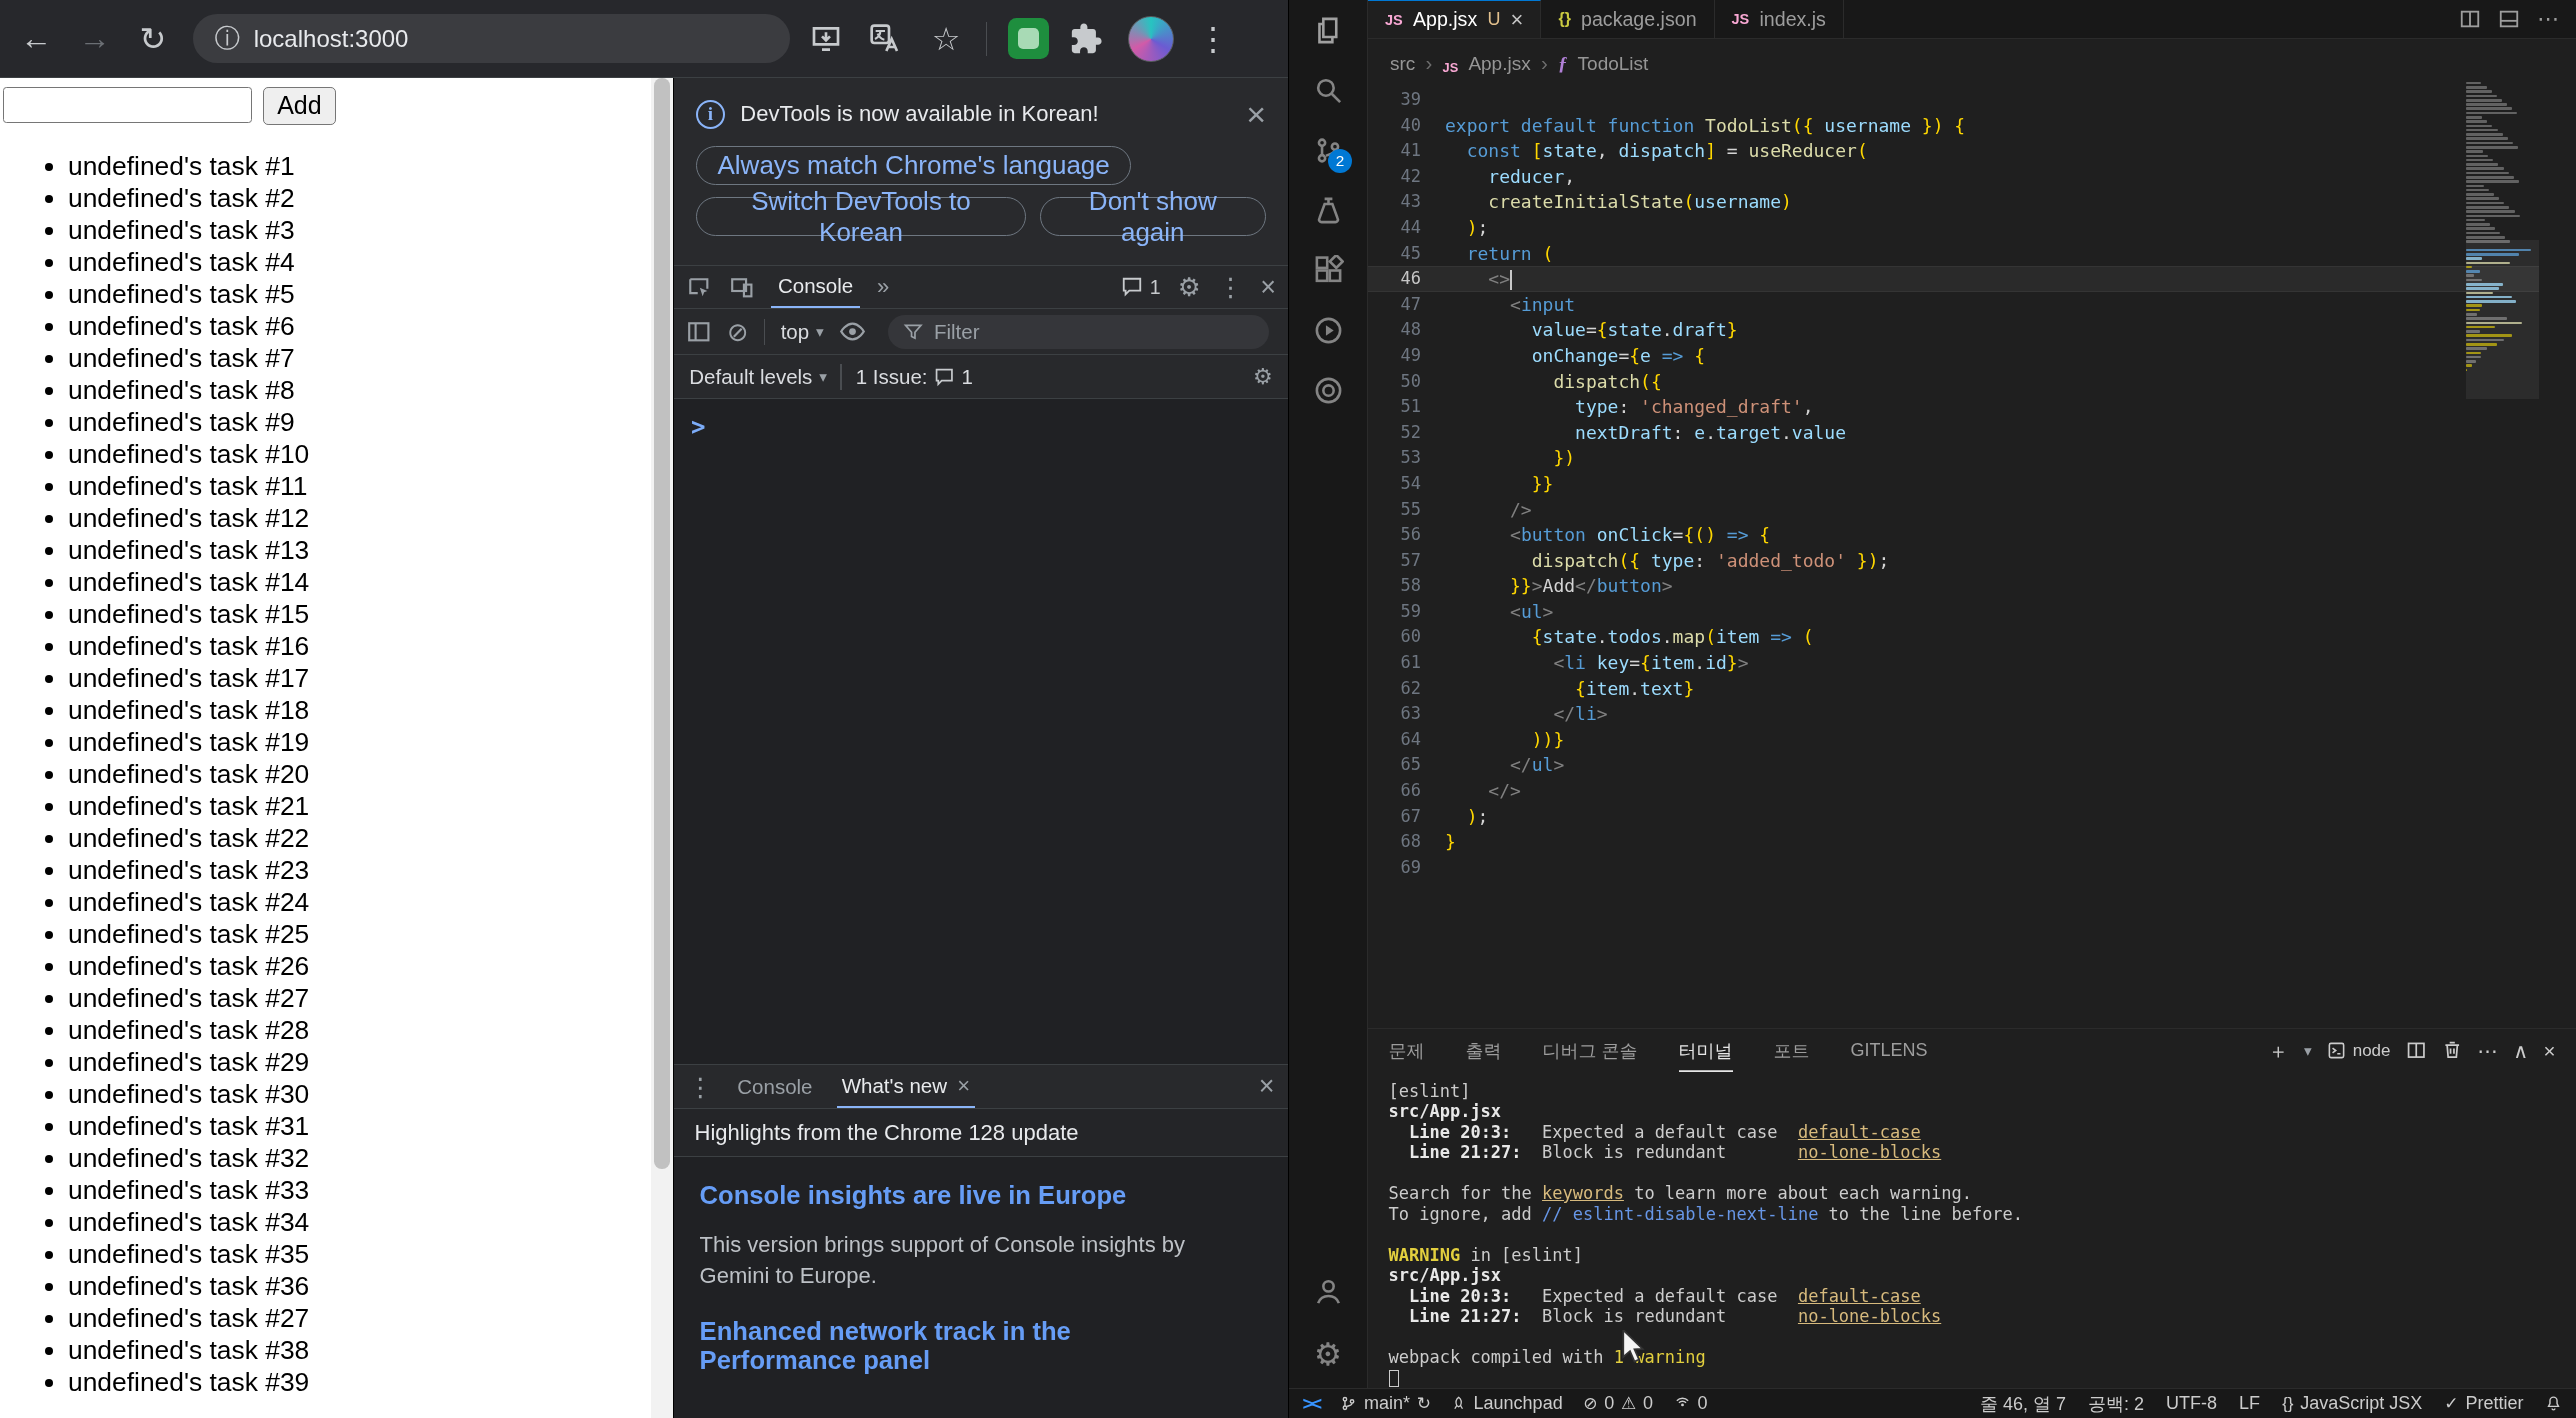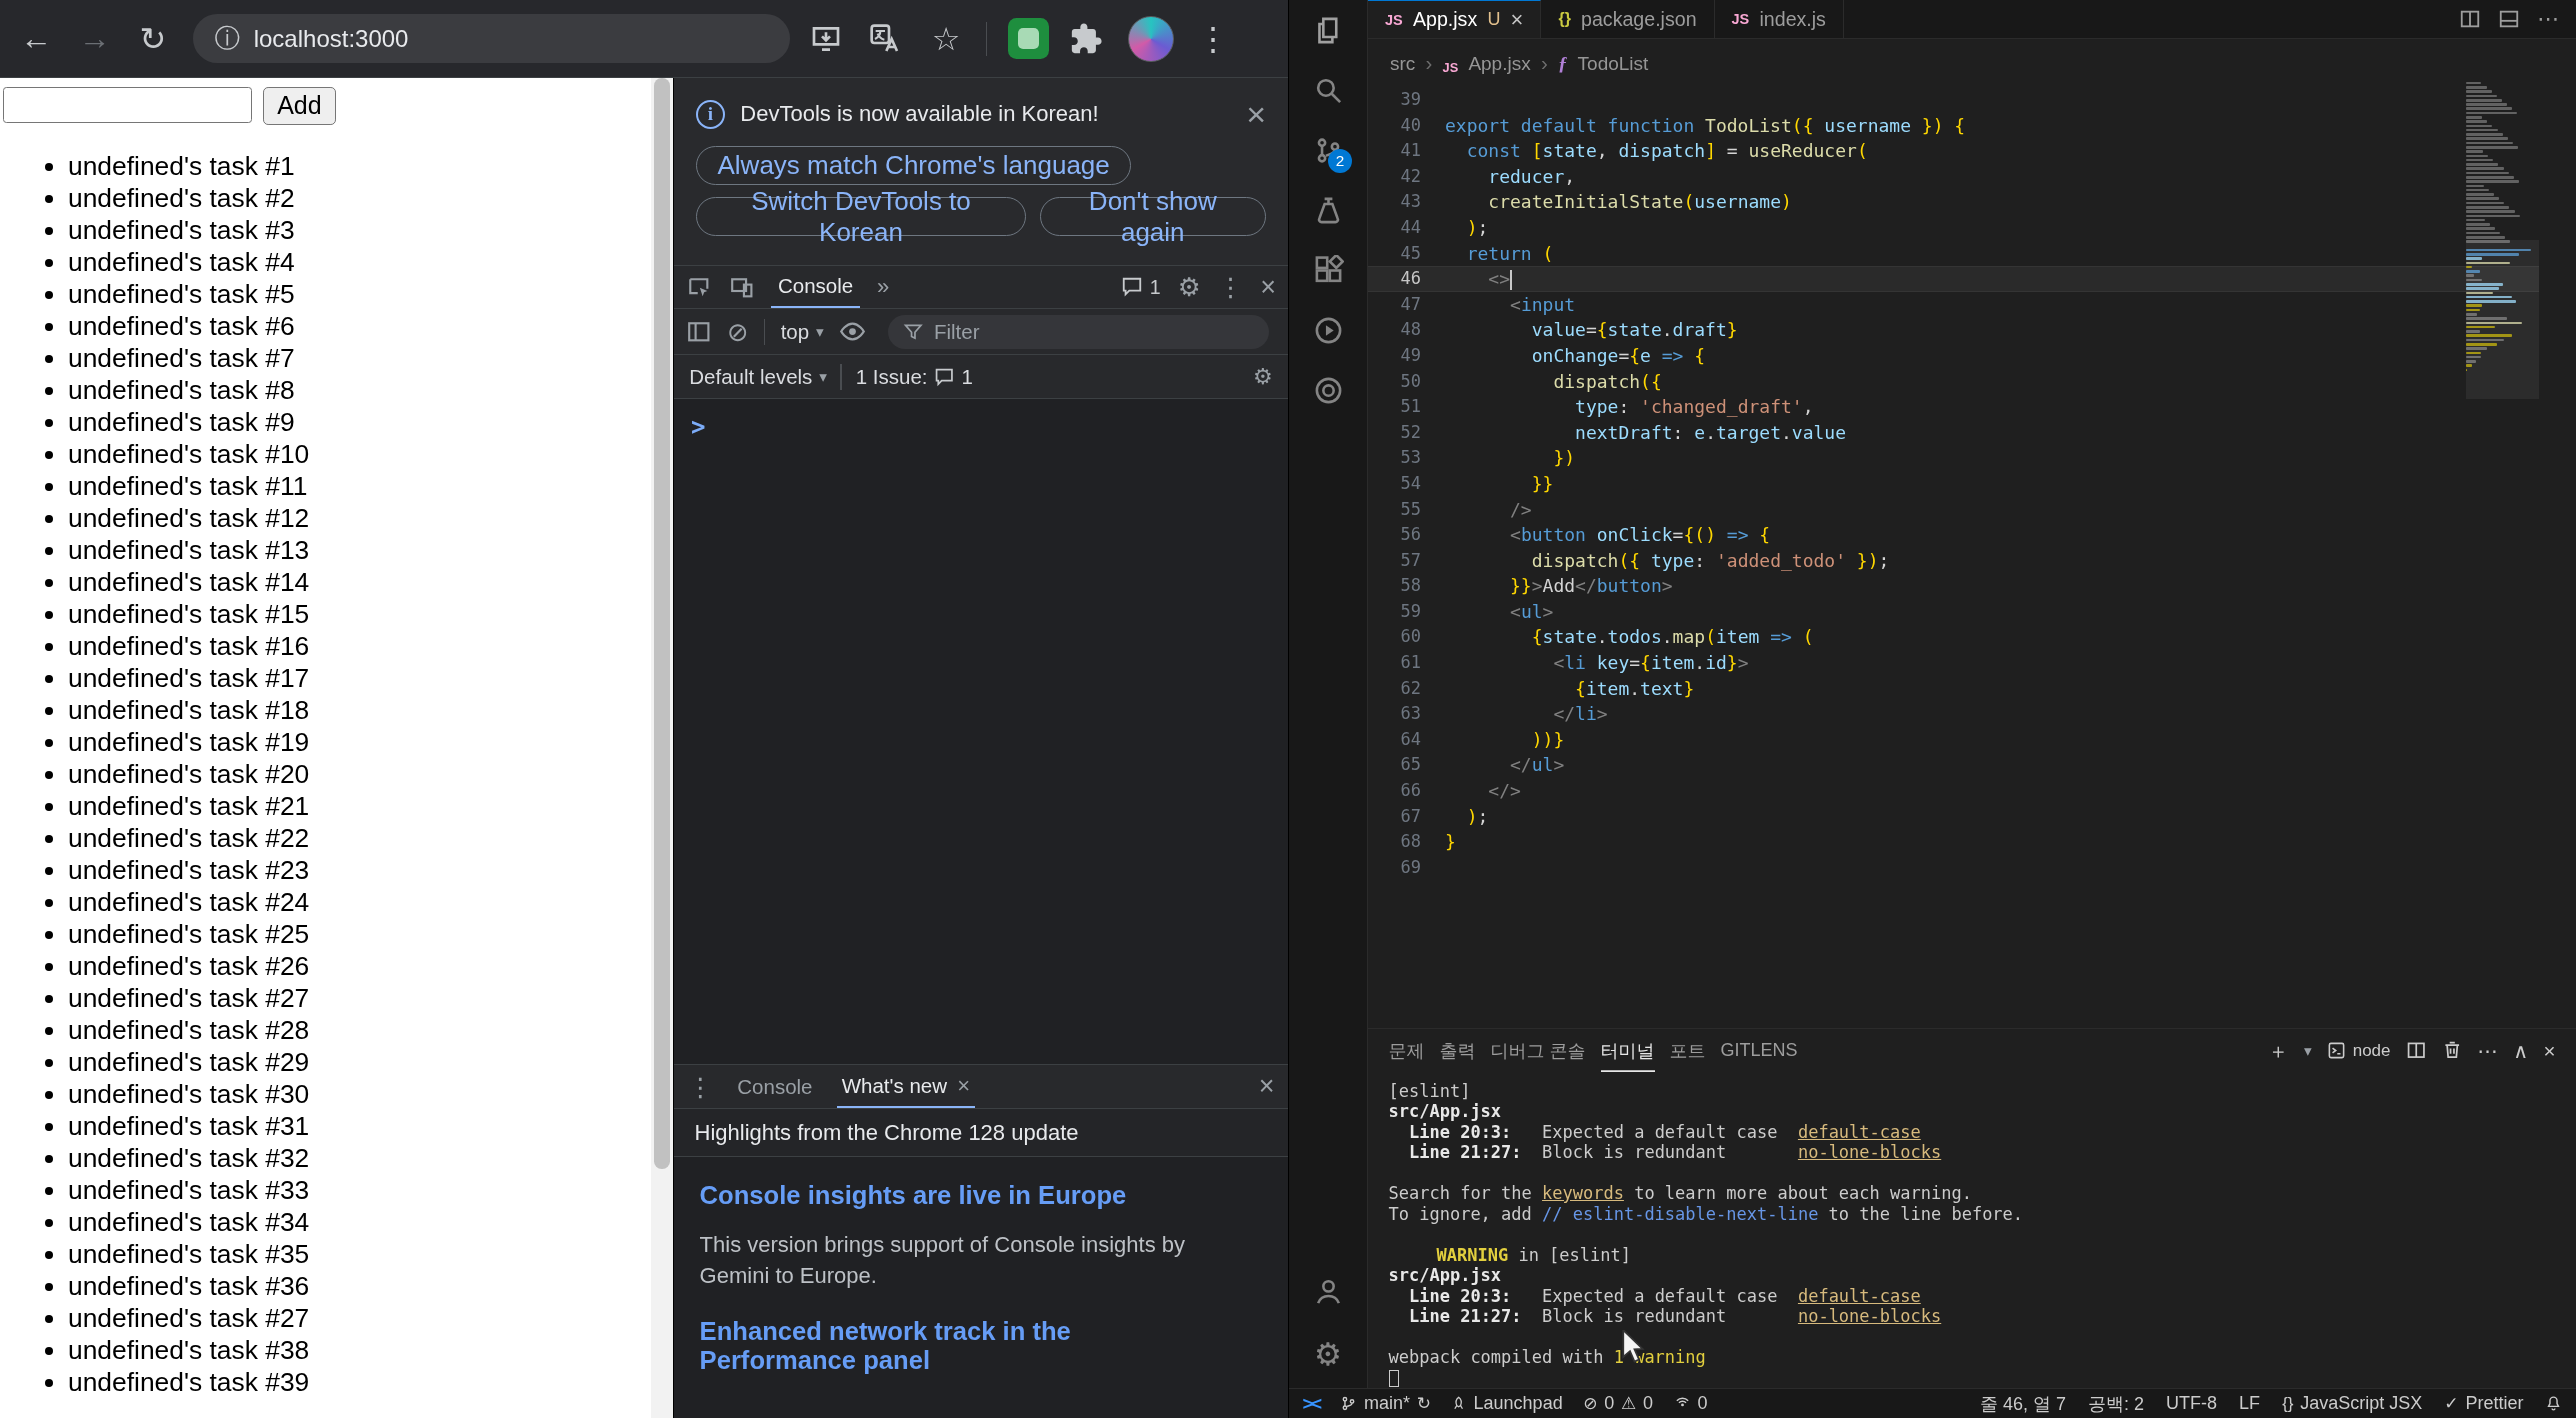--- a/index.html
+++ b/index.html
@@ -128,21 +128,21 @@
   .panel-tab { font-size:18px; color:#9d9d9d; height:100%; display:flex; align-items:center; }
   .panel-tab.active { color:#e7e7e7; box-shadow:inset 0 -1.7px 0 #e7e7e7; }
   .panel-actions { margin-left:auto; display:flex; align-items:center; gap:15.3px; color:#cccccc; font-size:20.5px; }
   .node-chip { display:flex; align-items:center; gap:6.8px; font-size:17px; color:#cccccc; }
   .terminal { flex:1; padding:8.5px 0 0 20.5px; font-family:"DejaVu Sans Mono",monospace; font-size:17px; overflow:hidden; }
   .t-line { height:20.5px; line-height:20.5px; white-space:pre; color:#cccccc; }
   .tm-b { font-weight:bold; color:#e8e8e8; }
   .tm-y { color:#d7ba7d; text-decoration:underline; }
   .tm-bl { color:#6796e6; }
   .tm-yw { color:#e2cf3e; }
-  .tm-ywb { color:#e2cf3e; font-weight:bold;margin-left:48px; }
+  .tm-ywb { color:#e2cf3e; font-weight:bold; }
   .t-cursor { display:inline-block; width:10.2px; height:17px; border:0.9px solid #cccccc; vertical-align:middle; }
   
   .vs-statusbar { height:30px; background:#181818; border-top:0.9px solid #2b2b2b; display:flex;
     align-items:center; padding:0 13.6px; gap:20.5px; font-size:18px; color:#cccccc; }
   .sb-item { display:flex; align-items:center; gap:6.8px; white-space:nowrap; }
   .sb-remote { color:#3794ff; font-weight:bold; letter-spacing:-2.6px; font-size:19px; }
   .sb-right { margin-left:auto; display:flex; align-items:center; gap:22px; }
   .sb-glyph { font-size:17px; }
   
   .mouse { position:absolute; left:1619px; top:1330px; z-index:99; pointer-events:none; }
@@ -653,21 +653,21 @@
               <div class="mbar" style="width: 9.5px; background: rgb(128, 128, 128);"></div>
               <div class="mbar" style="width: 5.5px; background: rgb(200, 180, 0);"></div>
               <div class="mbar" style="width: 1.4px; background: rgb(200, 180, 0);"></div>
               <div class="mbar" style="width: 0px; background: transparent;"></div>
             </div>
           <div class="minimap-slider" id="minimap-slider" style="top: 165px; height: 159px;"></div>
         </div>
 
         <div class="vs-panel">
           <div class="panel-tabbar">
-            <span id="panel-tabs" style="display:flex;gap:15px;height:100%;align-items:center;">
+            <span id="panel-tabs" style="display:flex;gap:41px;height:100%;align-items:center;">
                 <span class="panel-tab">문제</span>
                 <span class="panel-tab">출력</span>
                 <span class="panel-tab">디버그 콘솔</span>
                 <span class="panel-tab active">터미널</span>
                 <span class="panel-tab">포트</span>
                 <span class="panel-tab">GITLENS</span>
               </span>
             <span class="panel-actions">
               <span>＋</span>
               <span class="caret-down">▾</span>

